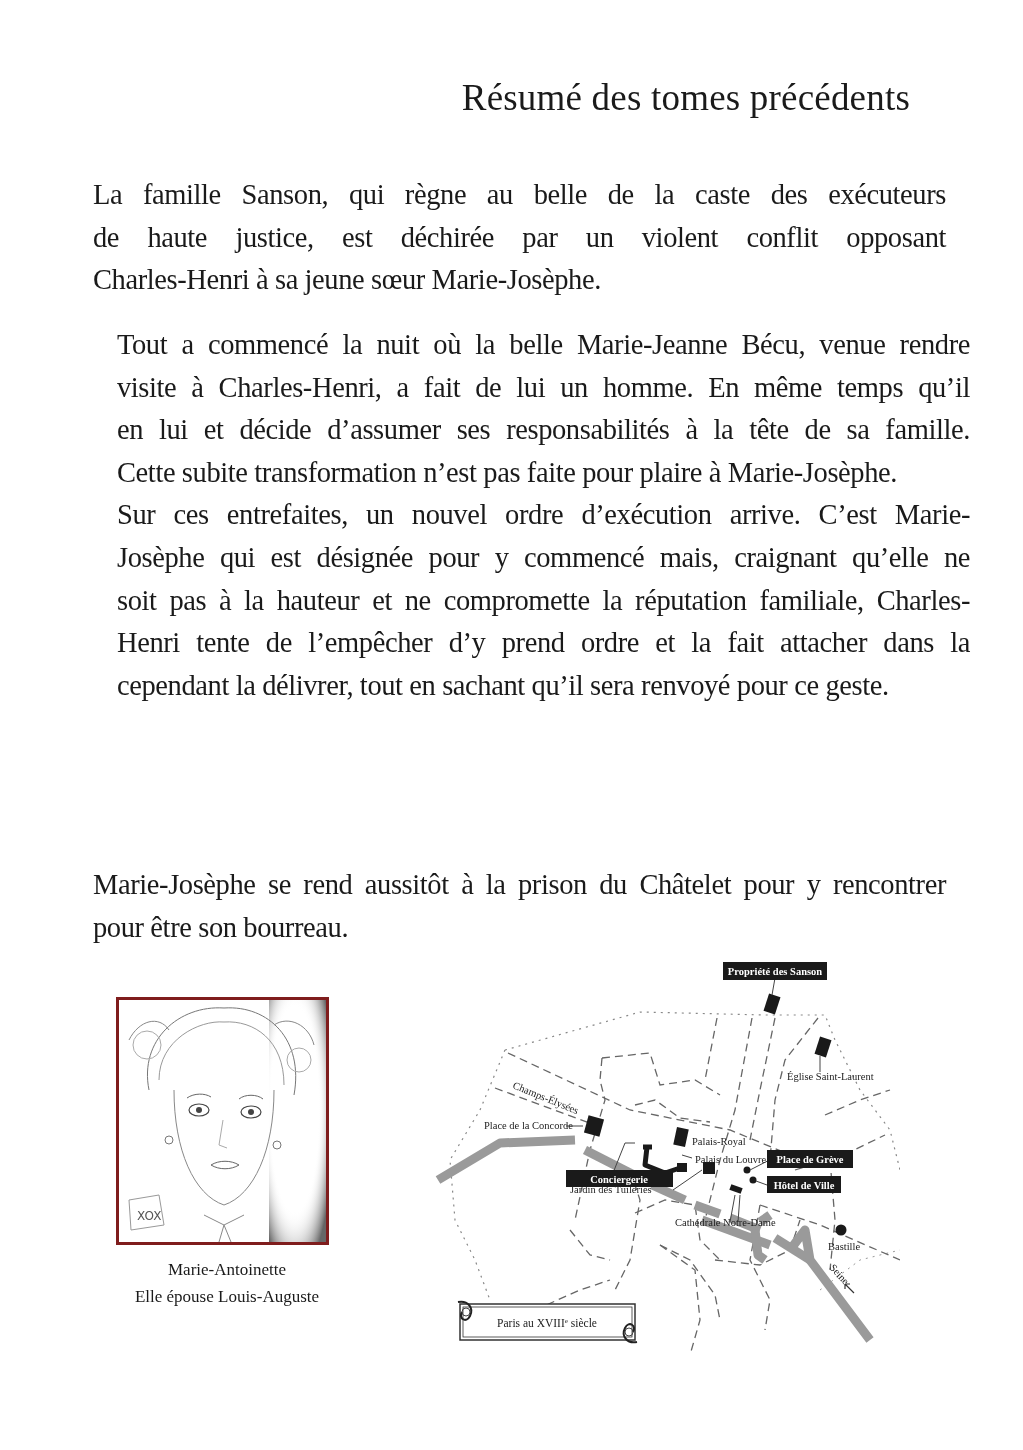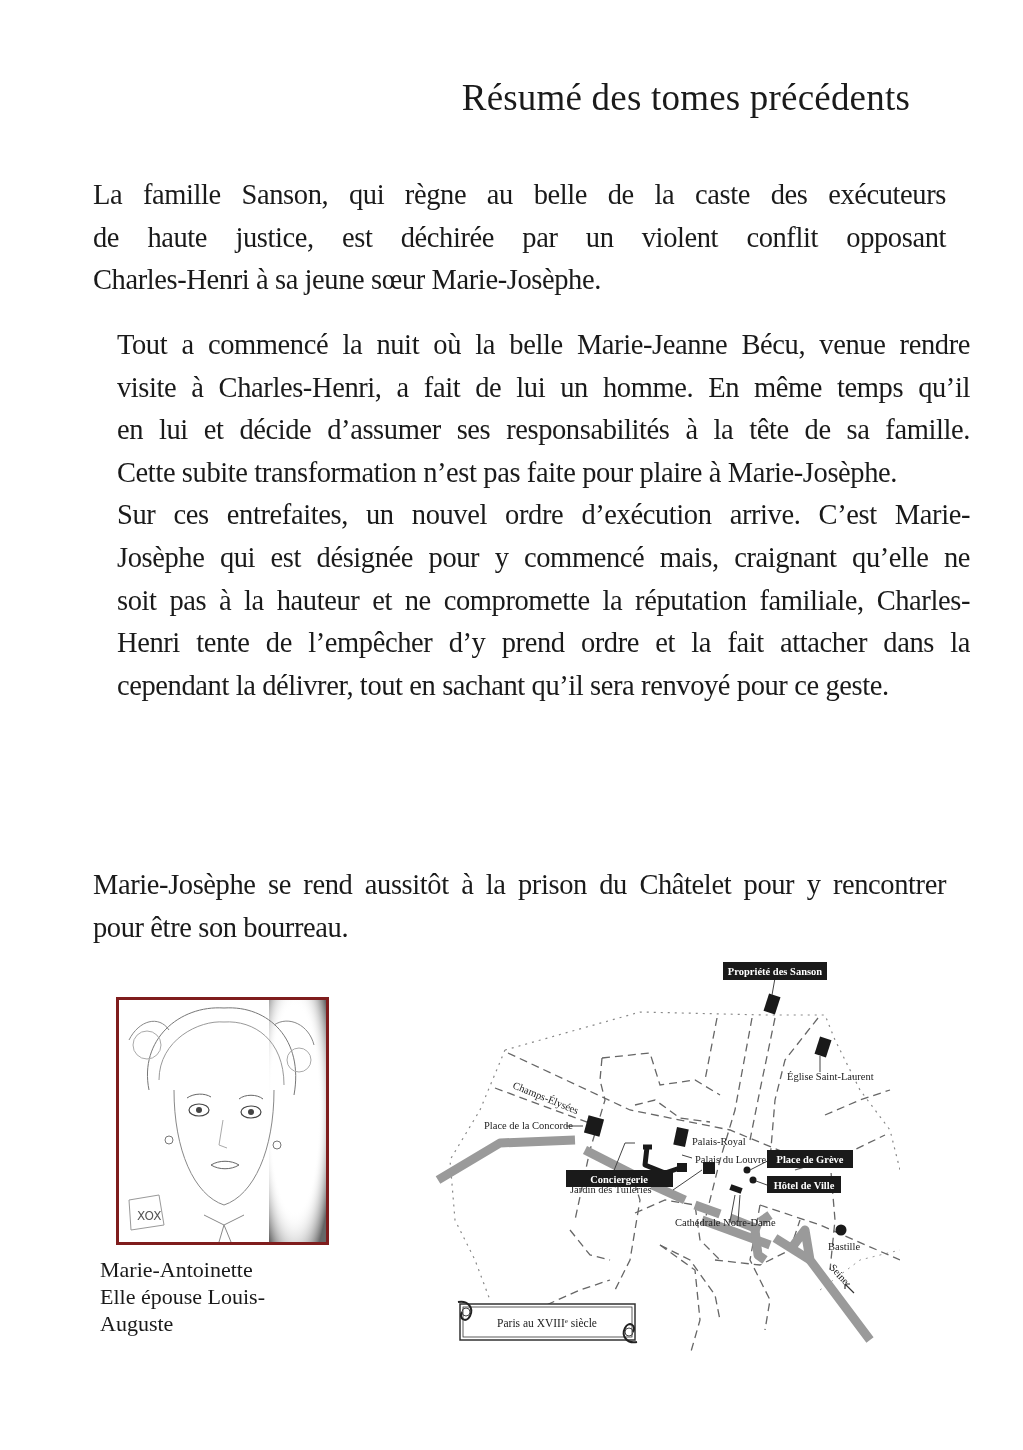--- a/index.html
+++ b/index.html
@@ -20,22 +20,22 @@
     .para .ln.last { text-align-last: left; }
     #p1 { top: 174px; }
     #p2 { top: 324px; margin-left: 24px; }
     #p3 { top: 856px; margin-top: 8px; }
 
     .portrait {
       position: absolute; left: 116px; top: 997px; width: 213px; height: 248px;
       border: 3px solid #7f1d1d; box-sizing: border-box; background: #fff; overflow: hidden;
     }
     .caption {
-      position: absolute; left: 100px; width: 230px; top: 1256px; text-align: left;
-      font-size: 22px; line-height: 27px;
+      position: absolute; left: 112px; width: 230px; top: 1256px; text-align: center;
+      font-size: 17px; line-height: 27px;
     }
     .caption span { display: block; }
 
     .map { position: absolute; left: 430px; top: 960px; width: 470px; height: 400px; }
     .map svg { position: absolute; left: 0; top: 0; }
     .lbl { font-family: "Liberation Serif", serif; font-size: 10.5px; fill: #222; }
     .boxlbl { font-family: "Liberation Serif", serif; font-size: 10.5px; fill: #fff; font-weight: bold; }
   </style>
 </head>
 <body>

